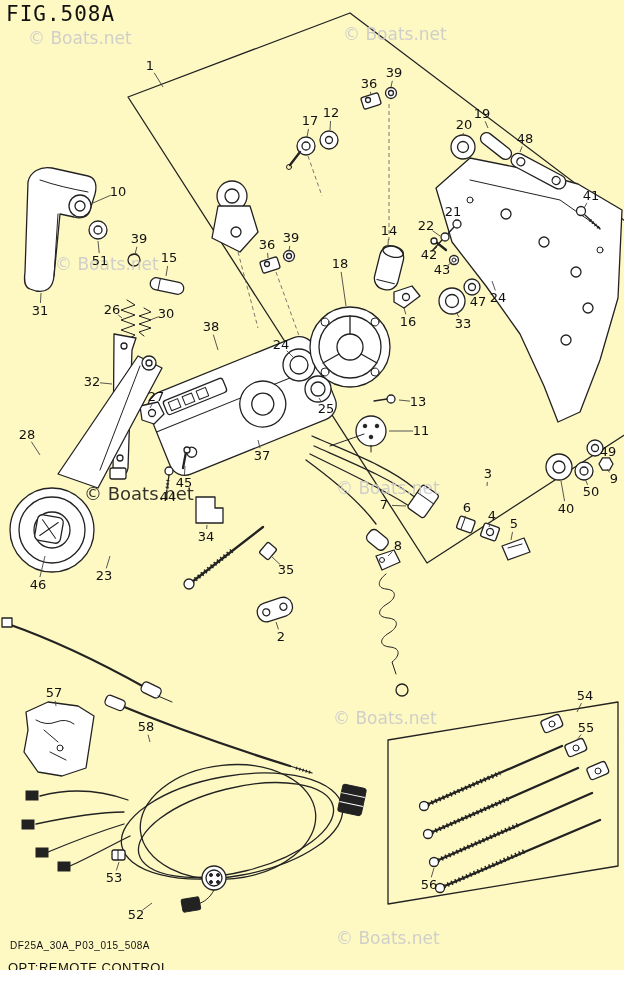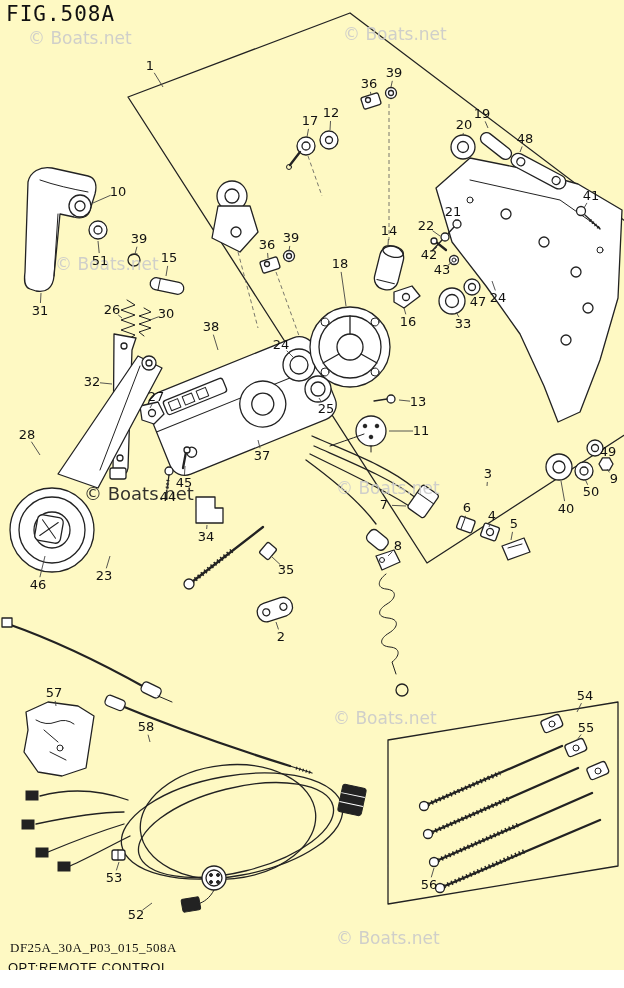--- a/index.html
+++ b/index.html
@@ -1,21 +1,21 @@
 <!DOCTYPE html>
 <html><head>
 <meta charset="utf-8">
 <style>
   html,body{margin:0;padding:0;background:#fff;}
   #stage{position:relative;width:624px;height:970px;background:#fef9c3;overflow:hidden;
          font-family:"DejaVu Sans",sans-serif;}
   #fig-title{position:absolute;left:6px;top:2px;font-family:"DejaVu Sans Mono",monospace;
              font-size:21px;letter-spacing:1px;color:#111;}
-  #part-code{position:absolute;left:10px;top:940px;font-family:Liberation Serif, serif;
-             font-size:13px;color:#111;letter-spacing:0.5px;}
+  #part-code{position:absolute;left:10px;top:940px;font-family:Liberation Sans, sans-serif;
+             font-size:10px;color:#111;letter-spacing:0.5px;}
   #option-label{position:absolute;left:8px;top:960px;font-family:Liberation Sans, sans-serif;
              font-size:13px;color:#111;letter-spacing:0.5px;}
   svg{position:absolute;left:0;top:0;}
   .ln{fill:none;stroke:#222;stroke-width:1.3;stroke-linejoin:round;stroke-linecap:round;}
   .lnw{fill:#fff;stroke:#222;stroke-width:1.3;stroke-linejoin:round;stroke-linecap:round;}
   .thin{stroke-width:1;}
   .thick{stroke-width:2.3;}
   .dark{fill:#222;stroke:#222;stroke-width:1;}
   .dashed{fill:none;stroke:#555;stroke-width:0.8;stroke-dasharray:4 3;}
   .thread{fill:none;stroke:#222;stroke-width:4.5;stroke-dasharray:1.5 2.6;}

